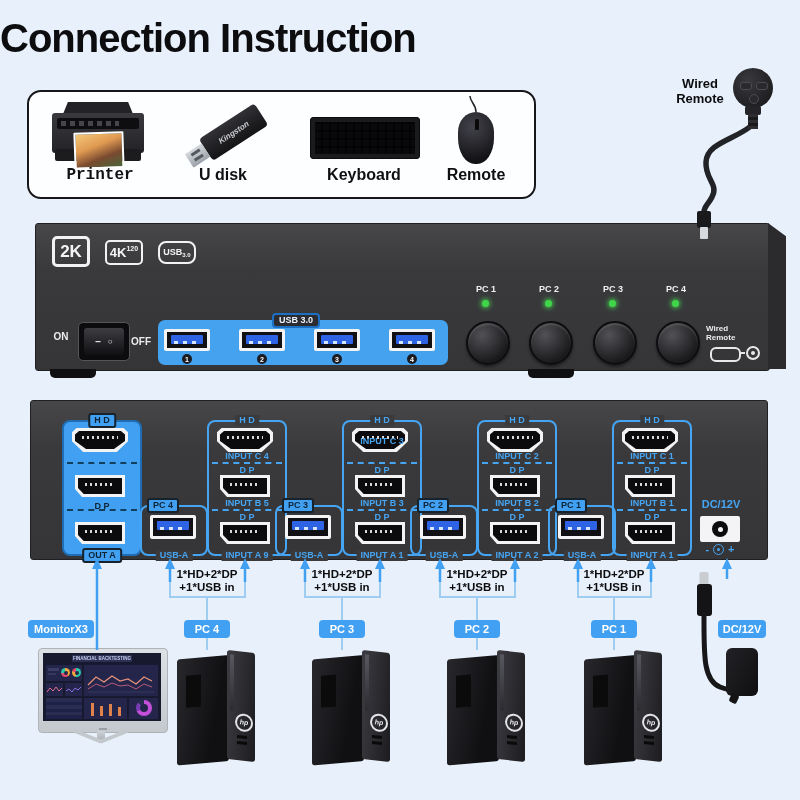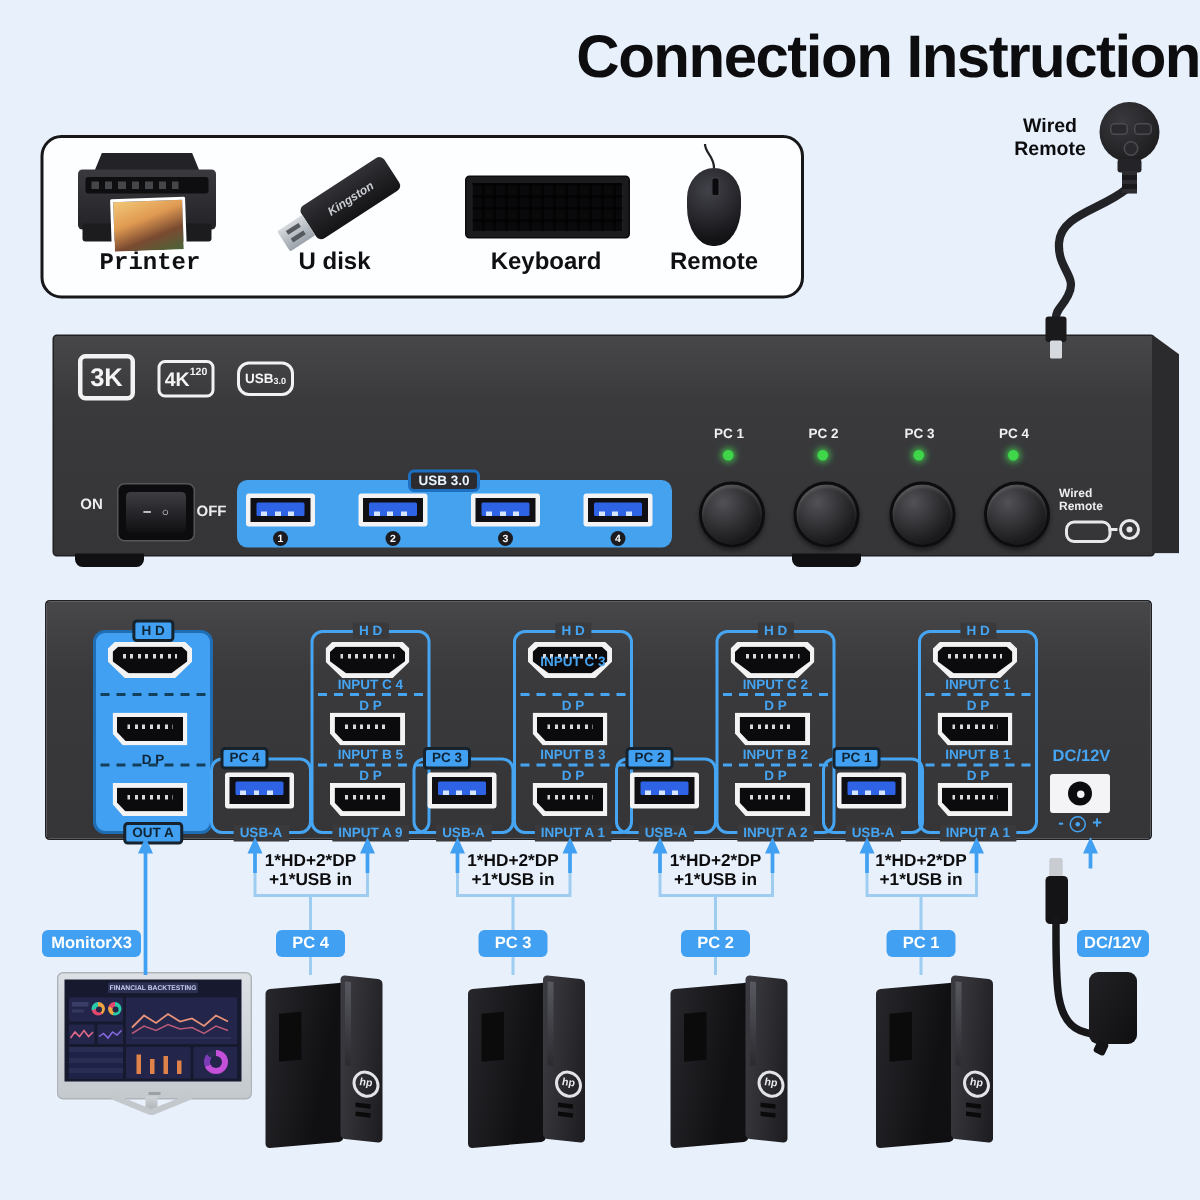--- a/index.html
+++ b/index.html
@@ -2,21 +2,21 @@
 <html><head>
 <meta charset="utf-8">
 <style>
   html,body{margin:0;padding:0;background:#e8f1fb;}
   .stage{position:relative;width:800px;height:800px;background:#e8f1fb;overflow:hidden;
          font-family:"Liberation Sans",sans-serif;color:#111;}
   .abs{position:absolute;}
   .ctr{display:flex;align-items:center;justify-content:center;}
   .ctrx{left:0;right:0;text-align:center;}
   
-  .title{left:0;right:0;top:16px;text-align:right;font-size:40px;font-weight:bold;letter-spacing:-1px;color:#0d0d0f;}
+  .title{left:0;right:0;top:16px;text-align:left;font-size:40px;font-weight:bold;letter-spacing:-1px;color:#0d0d0f;}
   
   .peribox{left:27px;top:90px;width:505px;height:105px;background:#fdfeff;border:2px solid #17171a;border-radius:14px;}
   .perilabel{top:166px;width:96px;text-align:center;font-size:16px;font-weight:bold;color:#101013;}
   
   .panel{background:linear-gradient(180deg,#47474a 0%,#3a3a3d 30%,#353538 100%);border:1px solid #202023;border-radius:3px;}
   .badge{border:2px solid #f2f2f3;border-radius:5px;color:#f4f4f5;font-weight:bold;display:flex;align-items:center;justify-content:center;line-height:1;}
   .wlab{color:#ececee;font-weight:bold;}
   
   .hdmi,.dpp,.usbp{position:absolute;}
   .hdmi>div,.dpp>div,.usbp>div{position:absolute;}
@@ -125,21 +125,21 @@
   </div>
   <div class="abs z5" style="left:745px;top:106px;width:16px;height:9px;background:#242428;border-radius:2px;"></div>
   <div class="abs z5" style="left:748px;top:114px;width:10px;height:15px;background:repeating-linear-gradient(180deg,#2d2d31 0 3px,#1a1a1d 3px 6px);"></div>
 
   <div class="abs panel" style="left:35px;top:223px;width:733px;height:146px;z-index:2;"></div>
   <div class="abs" style="left:768px;top:223px;width:18px;height:146px;background:#2b2b2e;z-index:2;clip-path:polygon(0 0,100% 9%,100% 100%,0 100%);"></div>
   <div class="abs" style="left:50px;top:369px;width:46px;height:9px;background:#101013;border-radius:0 0 5px 5px;z-index:2;"></div>
   <div class="abs" style="left:528px;top:369px;width:46px;height:9px;background:#101013;border-radius:0 0 5px 5px;z-index:2;"></div>
 
   <div class="abs badge" style="left:52px;top:236px;width:32px;height:25px;font-size:17px;z-index:3;border-width:3px;">
-    <span>3K</span>
+    <span>2K</span>
   </div>
   <div class="abs badge" style="left:105px;top:240px;width:34px;height:21px;font-size:13px;z-index:3;">
     <span>4K</span>
       <span style="font-size:7px;position:relative;top:-4px;">120</span>
   </div>
   <div class="abs badge" style="left:158px;top:241px;width:34px;height:19px;font-size:9px;border-radius:8px;z-index:3;">
     <span>USB</span>
       <span style="font-size:6px;position:relative;top:2px;">3.0</span>
   </div>
 

